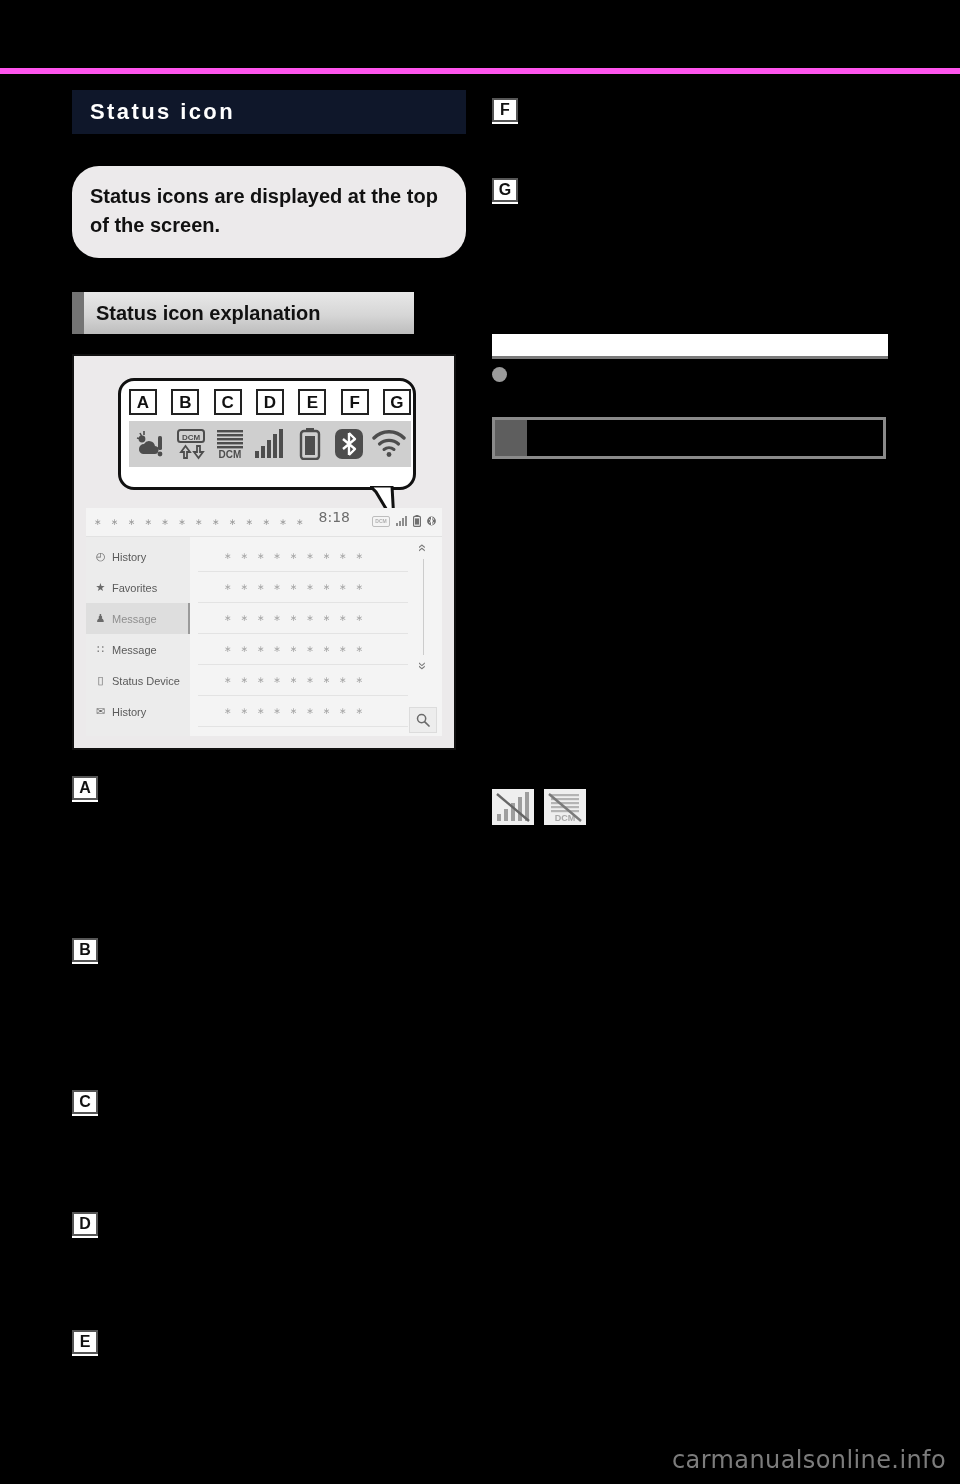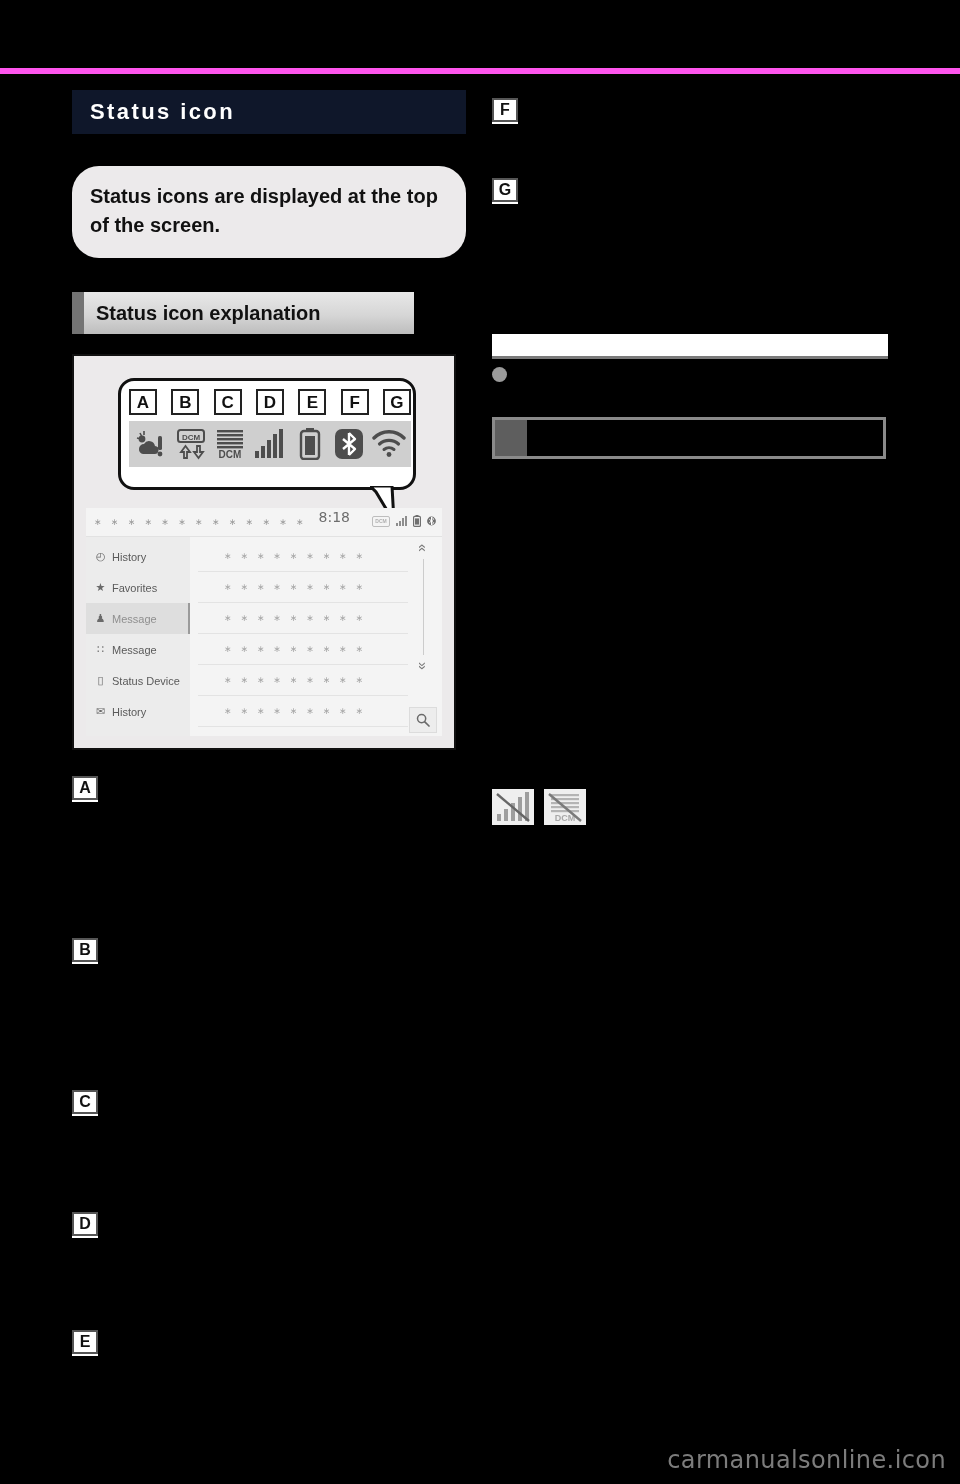--- a/index.html
+++ b/index.html
@@ -679,13 +679,13 @@
         </g>
         <text x="18" y="29" font-size="9" font-family="Liberation Sans, sans-serif" font-weight="bold" fill="#a8a8a8" text-anchor="middle">DCM</text>
         <path d="M2 2 L34 29" stroke="#7a7a7a" stroke-width="2.4"></path>
       </svg>
     </div>
 
   </div>
 
 </div>
 
-<div class="watermark">carmanualsonline.icon</div>
+<div class="watermark">carmanualsonline.info</div>
 
 </body></html>

